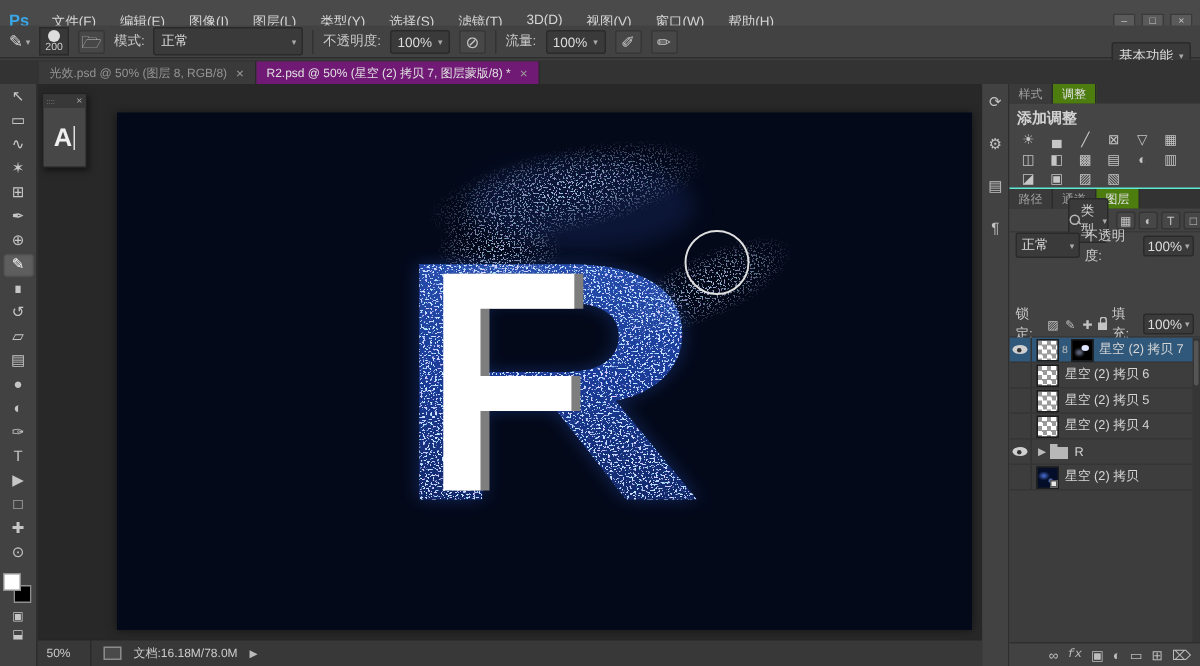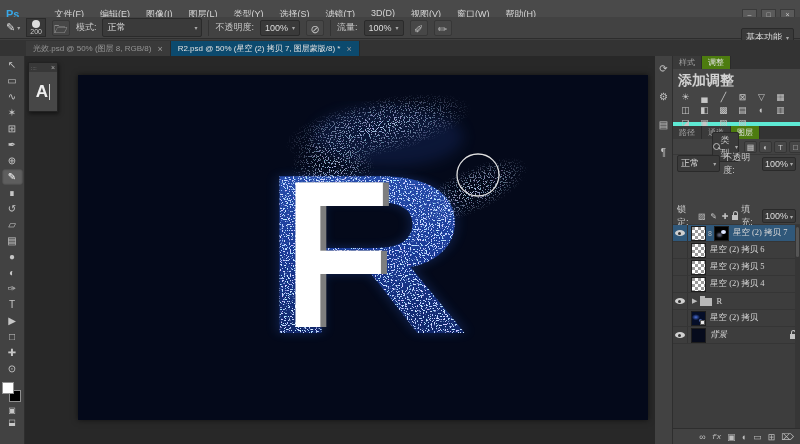--- a/index.html
+++ b/index.html
@@ -3,21 +3,21 @@
 <meta charset="utf-8">
 <style>
   * { margin:0; padding:0; box-sizing:border-box; }
   html,body { width:800px; height:444px; overflow:hidden; background:#282828;
     font-family:"Liberation Sans", sans-serif; }
   #window { position:relative; width:800px; height:444px; background:#3f3f3f;
     font-size:9px; color:#ccc; -webkit-font-smoothing:antialiased; }
 
   
   .menubar { position:absolute; left:0; top:0; width:800px; height:29px;
-    background:#4a4a4a; border-bottom:1px solid #303030; display:flex; align-items:center;gap:20px; }
+    background:#4a4a4a; border-bottom:1px solid #303030; display:flex; align-items:center; }
   .ps-logo { color:#38a8e8; font-weight:bold; font-size:11px; padding:0 8px 0 6px; }
   .menu-items { display:flex; gap:2px; }
   .menu-item { padding:1px 7px; color:#d6d6d6; cursor:default; }
   .win-controls { margin-left:auto; display:flex; gap:4px; padding-right:5px; }
   .win-btn { width:15px; height:11px; background:#5a5a5a; border:1px solid #3a3a3a;
     color:#c8c8c8; font-size:7px; line-height:9px; text-align:center; }
 
   
   .optionsbar { position:absolute; left:0; top:17px; width:800px; height:22px;
     background:#424242; border-bottom:1px solid #2d2d2d; display:flex; align-items:center; gap:6px; padding:0 6px; }
@@ -33,21 +33,21 @@
   .opt-select { background:#3a3a3a; border:1px solid #2a2a2a; border-radius:2px;
     color:#ddd; padding:2px 4px; display:flex; align-items:center; gap:4px; }
   .opt-select.wide { width:100px; justify-content:space-between; }
   .workspace { margin-left:auto;margin-top:19px; }
 
   
   .tabbar { position:absolute; left:0; top:40px; width:800px; height:16px;
     background:#333333; display:flex; align-items:flex-end; padding-left:26px; }
   .doc-tab { height:15px; display:flex; align-items:center; gap:6px; padding:0 7px;
     background:#3a3a3a; color:#949494; font-size:8px; border-right:1px solid #2a2a2a; }
-  .doc-tab.active { background:#0c4a6e; color:#e0e0e0;text-align:right; }
+  .doc-tab.active { background:#701a75; color:#e0e0e0;text-align:right; }
   .tab-close { font-size:9px; color:#999; }
 
   
   .main { position:absolute; left:0; top:56px; width:800px; height:388px; }
 
   
   .toolbar { position:absolute; left:0; top:0; width:25px; height:388px; background:#424242;
     border-right:1px solid #2e2e2e; display:flex; flex-direction:column; align-items:center; padding-top:1px; }
   .tool-btn { width:21px; height:16px; line-height:16px; text-align:center; color:#c6c6c6;
     font-size:10px; border-radius:2px; flex:none; }
@@ -90,22 +90,22 @@
     border-right:1px solid #2e2e2e; display:flex; flex-direction:column; align-items:center;
     gap:14px; padding-top:6px; }
   .rail-btn { width:14px; height:14px; color:#c2c2c2; font-size:10px; line-height:14px; text-align:center; }
   .panels { position:absolute; left:18px; top:0; width:127px; height:388px; display:flex; flex-direction:column; }
 
   .panel-tabs { display:flex; height:13px; background:#333; flex:none; }
   .panel-tab { padding:0 6px; font-size:8px; color:#a0a0a0; background:#3a3a3a;
     border-right:1px solid #2b2b2b; line-height:13px; }
   .panel-tab.active { background:#4d7c0f; color:#e2e2e2; }
 
-  .adj-panel { height:70px; background:#454545; border-bottom:4px solid #5eead4; flex:none; }
-  .adj-title { font-size:14px; font-weight:bold; color:#d2d2d2; padding:3px 5px 1px; }
+  .adj-panel { height:70px; background:#454545; border-bottom:1px solid #5eead4; flex:none; }
+  .adj-title { font-size:10px; font-weight:bold; color:#d2d2d2; padding:3px 5px 1px; }
   .adj-grid { display:flex; flex-wrap:wrap; padding:0 3px; }
   .adj-icon { width:19px; height:13px; color:#c6c6c6; font-size:9px; line-height:13px; text-align:center; }
 
   .layers-panel { flex:1; display:flex; flex-direction:column; background:#424242; }
   .lp-row { display:flex; align-items:center; gap:3px; padding:0 4px; flex:none; }
   .lp-filter { height:16px; border-bottom:1px solid #383838; }
   .filter-box { display:flex; align-items:center; gap:3px; background:#3a3a3a;
     border:1px solid #2a2a2a; border-radius:2px; padding:1px 0; color:#ccc;margin-left:35px; }
   .mag-icon { position:relative; width:7px; height:7px; }
   .mag-icon::before { content:''; position:absolute; left:0; top:0; width:5px; height:5px;
@@ -148,21 +148,21 @@
   .thumb.navy { background:#060b1c; }
   .corner-badge { position:absolute; right:0; bottom:0; width:5px; height:5px; background:#e8e8e8;
     border:1px solid #555; }
   .link-8 { color:#bbb; font-size:7px; padding:0 1px; }
   .mask-thumb { width:15px; height:15px; border:1px solid #1d1d1d; background:#000; position:relative; flex:none; }
   .mask-thumb.blob::after { content:''; position:absolute; right:2px; top:3px; width:5px; height:4px;
     background:#dfe6ff; border-radius:50%; box-shadow:-4px 3px 2px rgba(200,210,255,.5); }
   .mask-thumb.galaxy { background:#000; }
   .mask-thumb.galaxy::after { content:''; position:absolute; left:3px; top:4px; width:8px; height:6px;
     background:#777; border-radius:50%; filter:blur(1px); }
-  .layer-name { margin-left:4px; color:#d6d6d6; font-size:8.5px; white-space:nowrap;font-family:Liberation Serif, serif; }
+  .layer-name { margin-left:4px; color:#d6d6d6; font-size:8.5px; white-space:nowrap; }
   .layer-name.italic { font-style:italic; }
   .group-arrow { color:#bbb; font-size:7px; margin-left:4px; }
   .folder-icon { position:relative; width:12px; height:8px; background:#b8b8b8; margin-left:3px; margin-top:2px; flex:none; }
   .folder-icon::before { content:''; position:absolute; left:0; top:-2px; width:5px; height:2px; background:#b8b8b8; }
   .row-lock { margin-left:auto; }
   .scrolltrack { position:absolute; right:0; top:0; width:5px; height:100%; background:#363636; }
   .scrollthumb { position:absolute; right:1px; top:2px; width:3px; height:30px; background:#555; border-radius:2px; }
 
   .lp-bottom { height:16px; background:#424242; border-top:1px solid #2e2e2e; display:flex;
     align-items:center; justify-content:flex-end; gap:6px; padding-right:6px; flex:none; }
@@ -336,20 +336,26 @@
 
           <g font-family="'Liberation Sans',sans-serif" font-weight="bold">
             <text transform="translate(212,252) scale(0.82,1)" font-size="210" fill="#7e7e7e">F</text>
             <text transform="translate(206,252) scale(0.82,1)" font-size="210" fill="#ffffff">F</text>
           </g>
 
           <circle cx="400" cy="100" r="21" fill="none" stroke="#e0e0e0" stroke-width="1.3"></circle>
         </svg>
       </div>
 
+      <div class="statusbar">
+        <span class="status-zoom">50%</span>
+        <span class="status-docicon"></span>
+        <span>文档:16.18M/78.0M</span>
+        <span class="status-arrow">▶</span>
+      </div>
     </div>
 
     <div class="rightside">
       <div class="rail">
 
       <span class="rail-btn">⟳</span>
           <span class="rail-btn">⚙</span>
           <span class="rail-btn">▤</span>
           <span class="rail-btn">¶</span>
         </div>
@@ -517,34 +523,20 @@
                   <span class="thumb-wrap">
                     <span class="thumb galaxy2">
                       <span class="corner-badge"></span>
                     </span>
 
                   </span>
                   <span class="layer-name">星空 (2) 拷贝</span>
 
                 </div>
 
-                <div class="layer-row">
-                  <span class="eye-col">
-                    <span class="eye-icon"></span>
-                  </span>
-
-                  <span class="thumb-wrap">
-                    <span class="thumb navy">
-                      
-                    </span>
-
-                  </span>
-                  <span class="layer-name italic">背景</span>
-                  <span class="lock-shape row-lock"></span>
-                </div>
               </div>
             <span class="scrolltrack">
                 <span class="scrollthumb"></span>
               </span>
           </div>
 
           <div class="lp-bottom">
 
           <span class="lpb-icon">∞</span>
               <span class="lpb-icon fx">fx</span>

